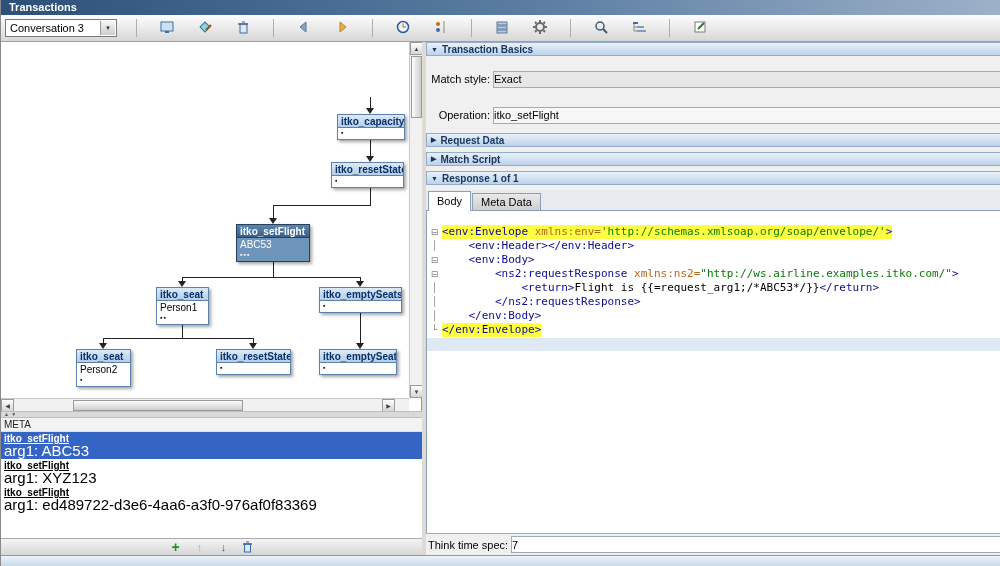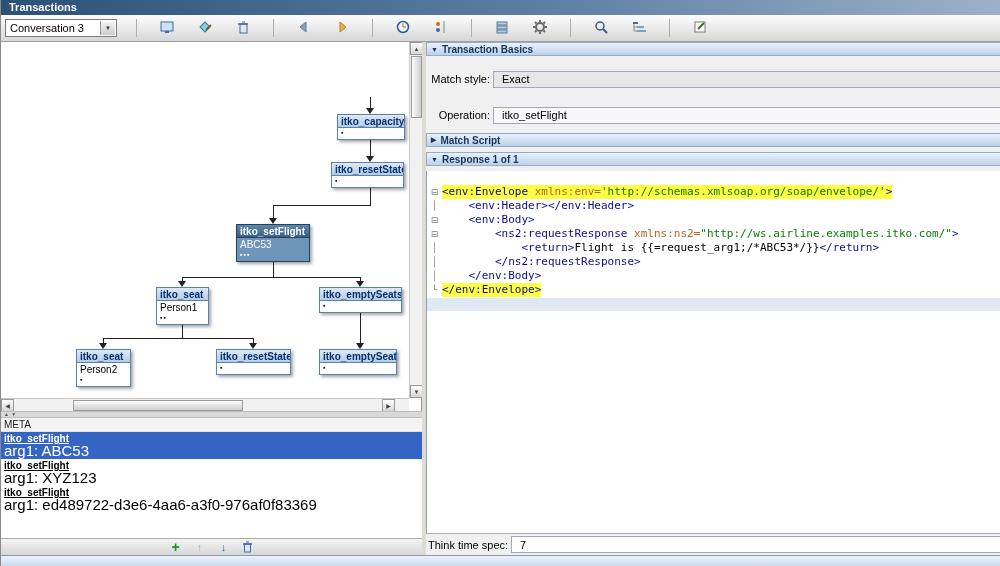--- a/index.html
+++ b/index.html
@@ -94,21 +94,21 @@
   
   .vsplit { position:absolute; left:421px; top:42px; width:4px; height:513px; background:#dedbd5; }
 
   
   .right-pane { position:absolute; left:425px; top:42px; width:575px; height:513px; background:#f0f0f0; }
   .sec { height:14px; background:linear-gradient(#e9f1fb,#bdd2e8); border:1px solid #93accb; border-right:none;
     display:flex; align-items:center; padding-left:4px; gap:4px; font-weight:bold; color:#16355e; font-size:10px; margin-bottom:5px; cursor:default; }
   .sec .tri { font-size:7px; color:#16355e; }
   .frow { display:flex; align-items:center; height:36px; background:#f0f0f0; padding-left:2px; }
   .frow label { width:62px; text-align:right; margin-right:3px; font-size:11px; }
-  .field { flex:1; height:17px; border:1px solid #9daabb; border-right:none; padding:1px 8px; font-size:11px;
+  .field { flex:1; height:17px; border:1px solid #9daabb; border-right:none; padding:1px 0; font-size:11px;
     font-family:"Liberation Sans", sans-serif; background:#e7e7e7; }
   .field.lite { background:#f7f7f7; }
   .field.white { background:#ffffff; }
 
   .tabs { height:21px; background:#e7ebf0; display:flex; align-items:flex-end; padding-left:2px; border-bottom:1px solid #8ca0b8; }
   .tab { padding:2px 8px 3px; font-size:11px; border:1px solid #8ca0b8; border-bottom:none;
     background:linear-gradient(#e9e9e9,#cfcfcf); margin-right:1px; height:17px; line-height:12px; cursor:default; }
   .tab.active { background:#fff; height:20px; margin-bottom:-1px; line-height:15px; }
 
   .editor { position:relative; height:372px; background:#fff; border-left:1px solid #8ca0b8; overflow:hidden;
@@ -392,27 +392,35 @@
       <label>Match style:</label>
       <input class="field" value="Exact" style="">
     </div>
     <div class="frow">
       <label>Operation:</label>
       <input class="field lite" value="itko_setFlight" style="">
     </div>
 
     <div class="sec">
       <span class="tri">▶</span>
+      <span>Request Data</span>
+    </div>
+    <div class="sec">
+      <span class="tri">▶</span>
       <span>Match Script</span>
     </div>
     <div class="sec">
       <span class="tri">▼</span>
       <span>Response 1 of 1</span>
     </div>
 
+    <div class="tabs">
+      <div class="tab active">Body</div>
+      <div class="tab">Meta Data</div>
+    </div>
 
     <div class="editor">
       <div class="cl hl">
         <span class="gut">⊟</span>
         <span class="lc"><span class="tag">&lt;env:Envelope</span><span class="attr"> xmlns:env=</span><span class="val">'http://schemas.xmlsoap.org/soap/envelope/'</span><span class="tag">&gt;</span></span>
       </div>
       <div class="cl">
         <span class="gut">│</span>
         <span class="lc"><span class="tag">    &lt;env:Header&gt;&lt;/env:Header&gt;</span></span>
       </div>

